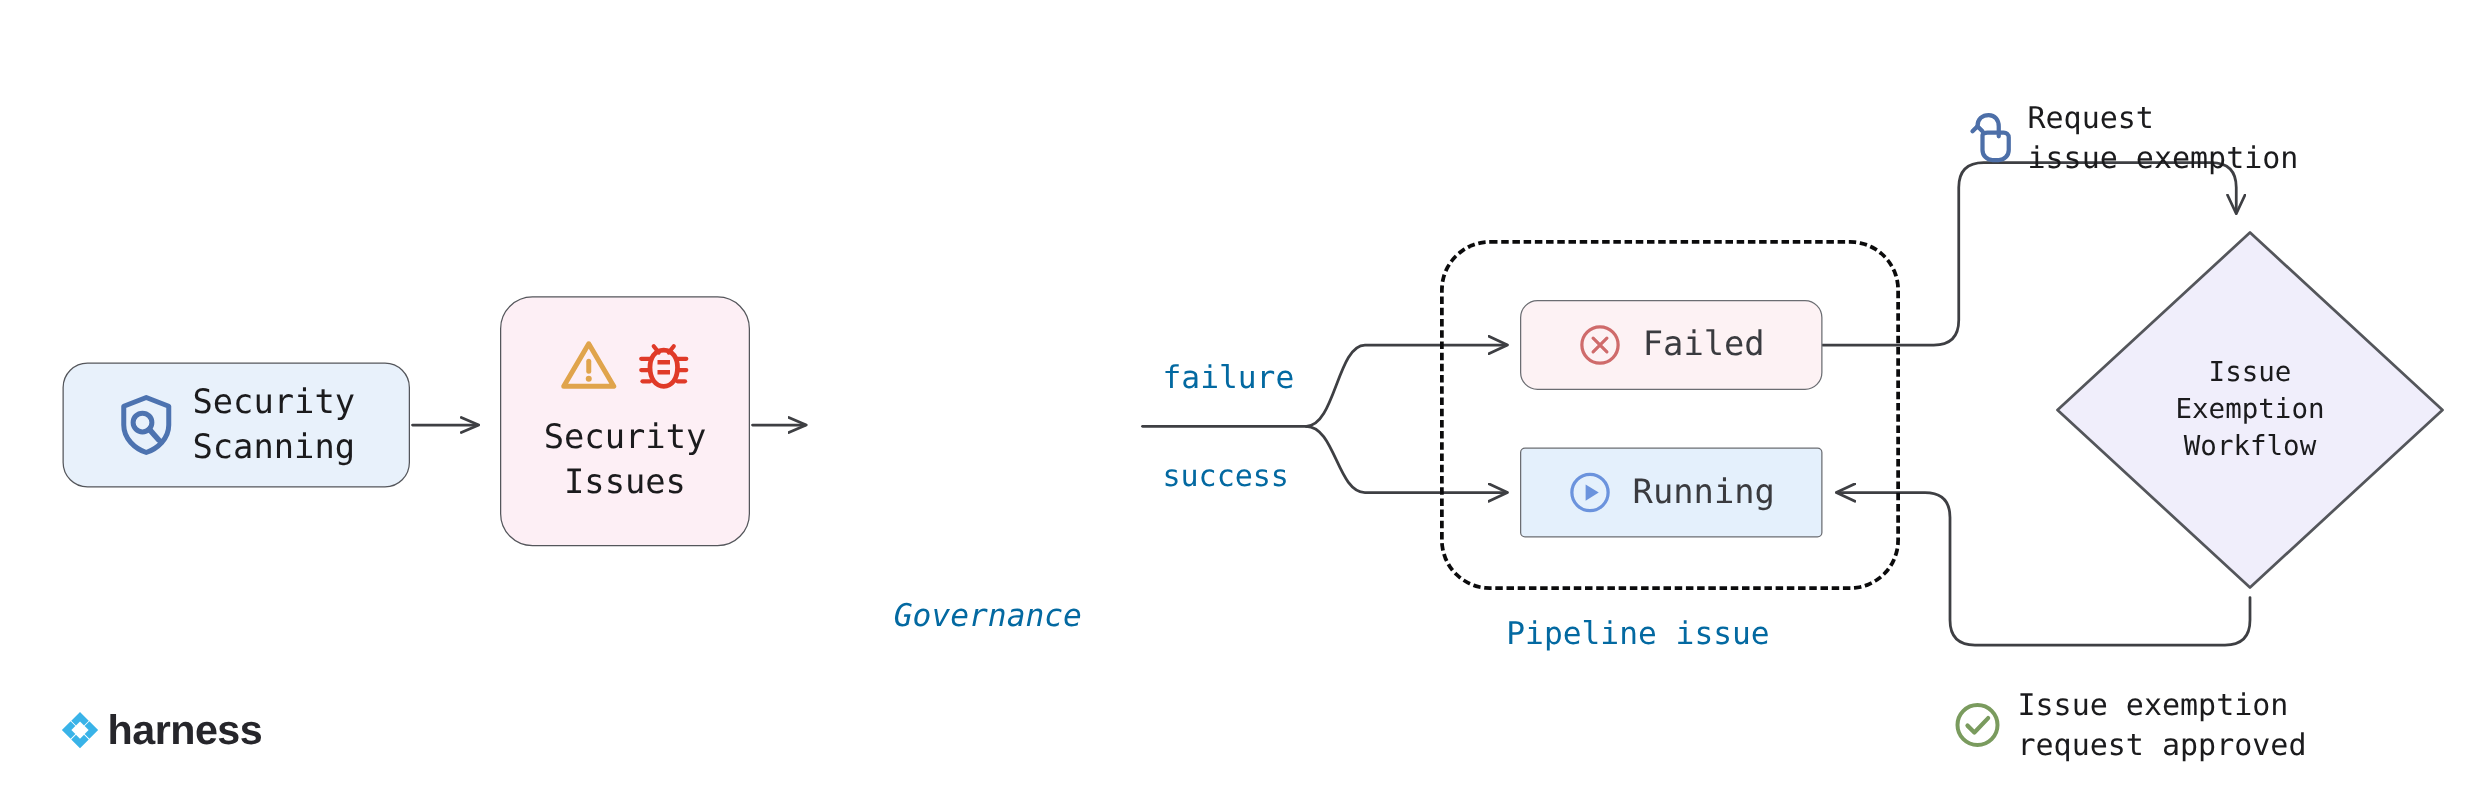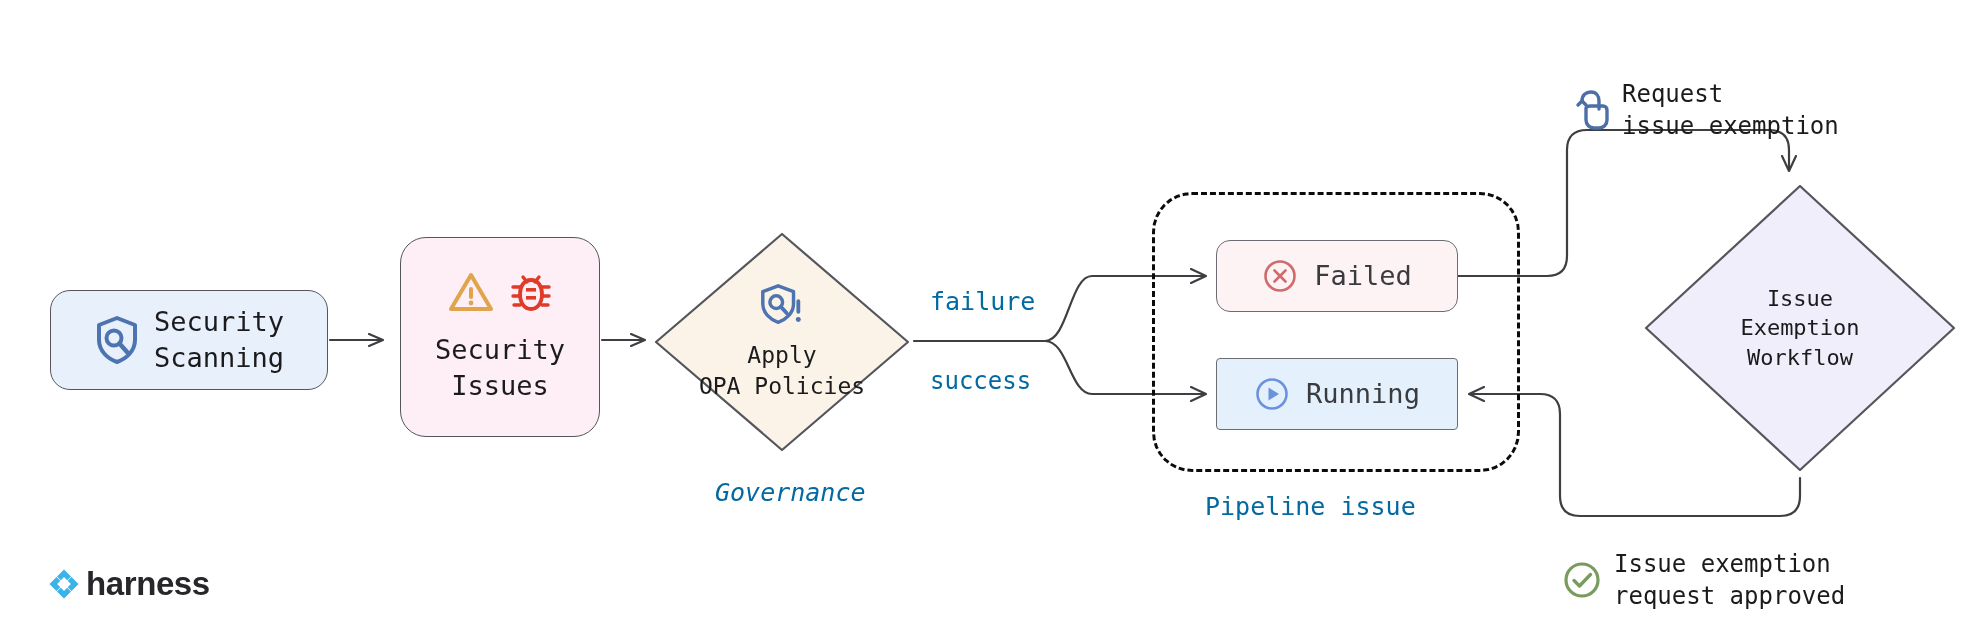--- a/index.html
+++ b/index.html
@@ -206,38 +206,20 @@
                    C14.5 39 10 33 10 24 C10 17 13.5 10 21 10 Z" fill="none" stroke="#e03a28" stroke-width="3.8"></path>
           <rect x="16" y="18" width="10" height="3.6" fill="#e03a28"></rect>
           <rect x="16" y="26" width="10" height="3.6" fill="#e03a28"></rect>
         </svg>
       </span>
     </div>
     <div class="node-label">Security
 Issues</div>
   </div>
 
-  <div class="diamond-wrap" id="d-opa">
-    <svg width="264" height="228" viewBox="0 0 264 228" xmlns="http://www.w3.org/2000/svg">
-      <path d="M132 6 L258 114 L132 222 L6 114 Z" fill="#fcf3e8" stroke="#54565b" stroke-width="2.2" stroke-linejoin="round"></path>
-    </svg>
-    <div class="diamond-content">
-      <span style="display:flex; margin-bottom:4px;">
-        <svg width="48" height="48" viewBox="0 0 50 50" xmlns="http://www.w3.org/2000/svg">
-          <path d="M21 4 L37 10 V23 C37 32 29.5 39 21 42 C12.5 39 5 32 5 23 V10 Z" fill="none" stroke="#4d73b0" stroke-width="3.6" stroke-linejoin="round"></path>
-          <circle cx="19" cy="21" r="6.6" fill="none" stroke="#4d73b0" stroke-width="3.6"></circle>
-          <path d="M23.7 25.7 L30 32.5" stroke="#4d73b0" stroke-width="4" stroke-linecap="round"></path>
-          <rect x="40" y="18" width="4" height="15" rx="2" fill="#4d73b0"></rect>
-          <circle cx="42" cy="39" r="2.6" fill="#4d73b0"></circle>
-        </svg>
-      </span>
-      <div class="node-label">Apply
-OPA Policies</div>
-    </div>
-  </div>
 
   <div class="node" id="n-failed">
     <span style="display:flex;">
       <svg width="36" height="36" viewBox="0 0 36 36" xmlns="http://www.w3.org/2000/svg">
         <circle cx="18" cy="18" r="14.5" fill="none" stroke="#cf6b6b" stroke-width="2.6"></circle>
         <path d="M12.5 12.5 L23.5 23.5 M23.5 12.5 L12.5 23.5" stroke="#cf6b6b" stroke-width="2.6" stroke-linecap="round"></path>
       </svg>
     </span>
     <div class="node-label">Failed</div>
   </div>

